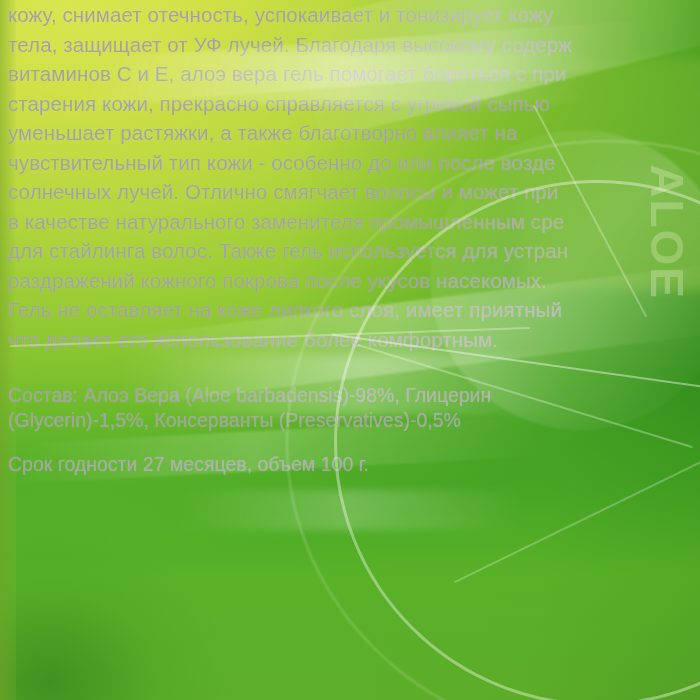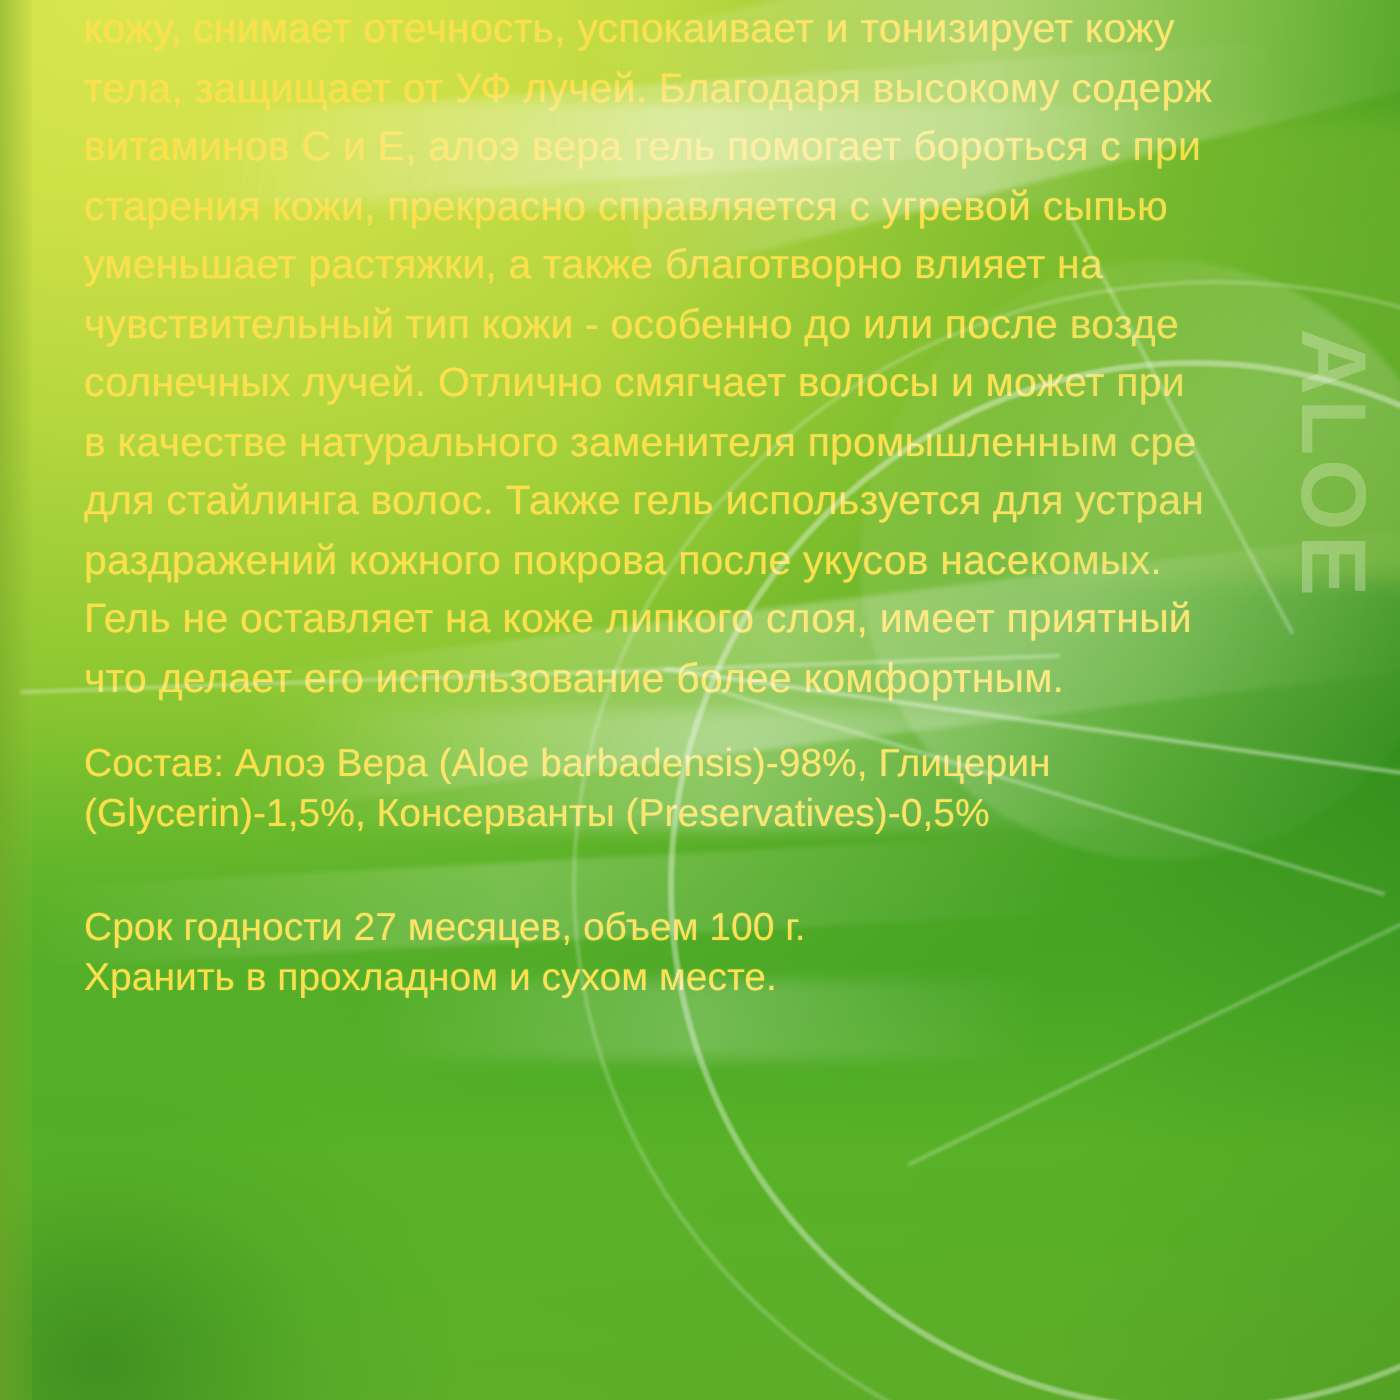--- a/index.html
+++ b/index.html
@@ -105,23 +105,22 @@
     transform: rotate(90deg);
     transform-origin: right top;
     white-space: nowrap;
     pointer-events: none;
   }
 
   
   .text-layer {
     position: absolute;
     inset: 0;
-    color: #fde047;
+    color: #a3a3a3;
     text-shadow: 0 0 1px rgba(255,255,255,0.25);
-    margin-left: 34px;
   }
   .para {
     position: absolute;
     left: 8px;
     width: 700px;
     font-size: 20.5px;
     line-height: 29.5px;
     letter-spacing: 0.1px;
     white-space: nowrap;
   }
@@ -129,21 +128,21 @@
   .p-main .ln { display: block; }
 
   .block {
     position: absolute;
     left: 8px;
     font-size: 19.5px;
     line-height: 25px;
     white-space: nowrap;
   }
   .block .ln { display: block; }
-  .b-compos { top: 370px; }
+  .b-compos { top: 383px; }
   .b-storage { top: 452px; }
 
   
   .veil {
     position: absolute;
     pointer-events: none;
   }
   .veil-1 {
     left: 110px; top: 52px; width: 480px; height: 52px;
     background: linear-gradient(100deg, rgba(255,255,255,0.0), rgba(255,255,255,0.45), rgba(255,255,255,0.0));
@@ -199,21 +198,20 @@
       <span class="ln">что делает его использование более комфортным.</span>
     </div>
 
     <div class="block b-compos">
       <span class="ln">Состав: Алоэ Вера (Aloe barbadensis)-98%, Глицерин</span>
       <span class="ln">(Glycerin)-1,5%, Консерванты (Preservatives)-0,5%</span>
     </div>
 
     <div class="block b-storage">
       <span class="ln">Срок годности 27 месяцев, объем 100 г.</span>
-      <span class="ln">Хранить в прохладном и сухом месте.</span>
     </div>
 
   </div>
 
   <div class="veil veil-4"></div>
   <div class="veil veil-1"></div>
   <div class="veil veil-2"></div>
   <div class="veil veil-3"></div>
 
   <div class="gloss gloss-1"></div>

